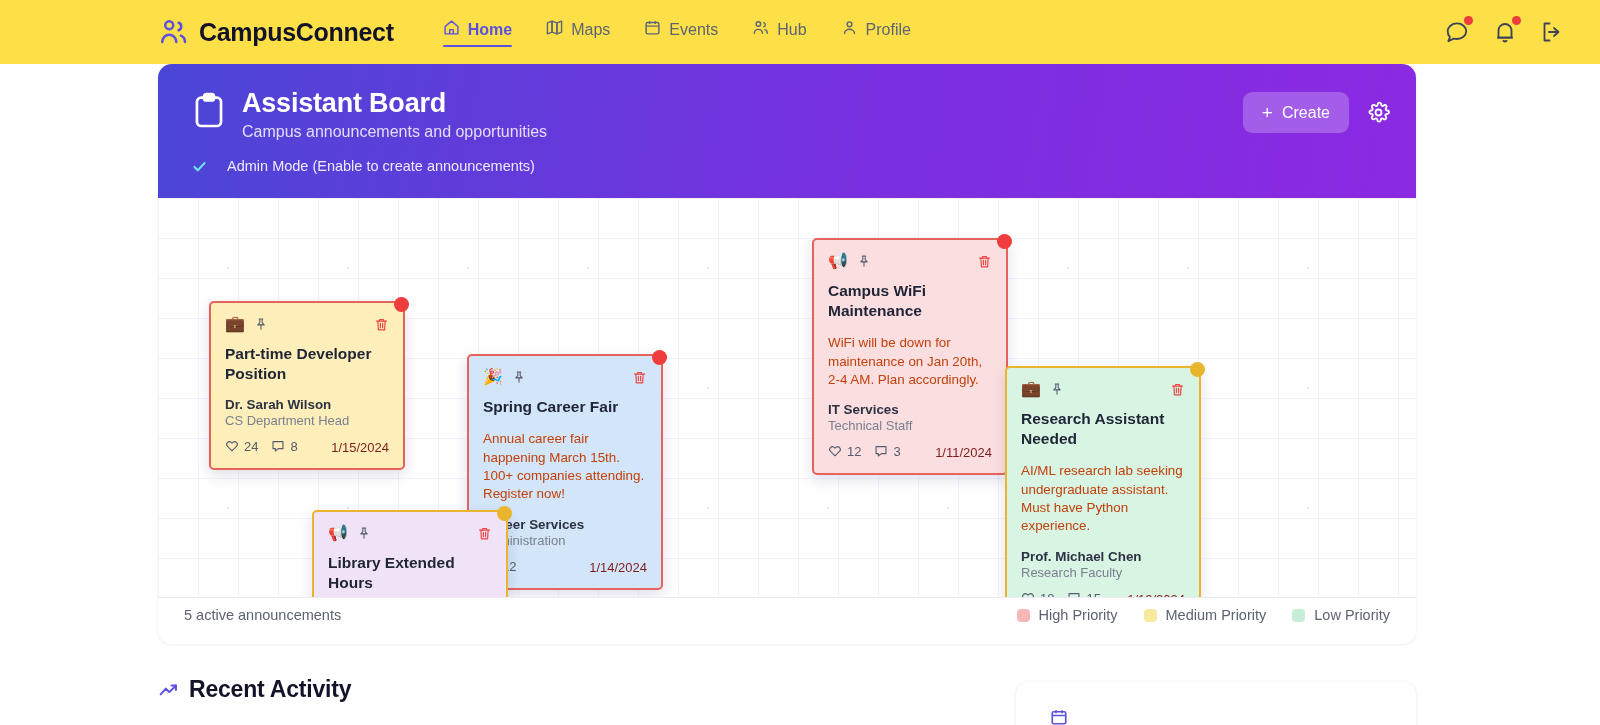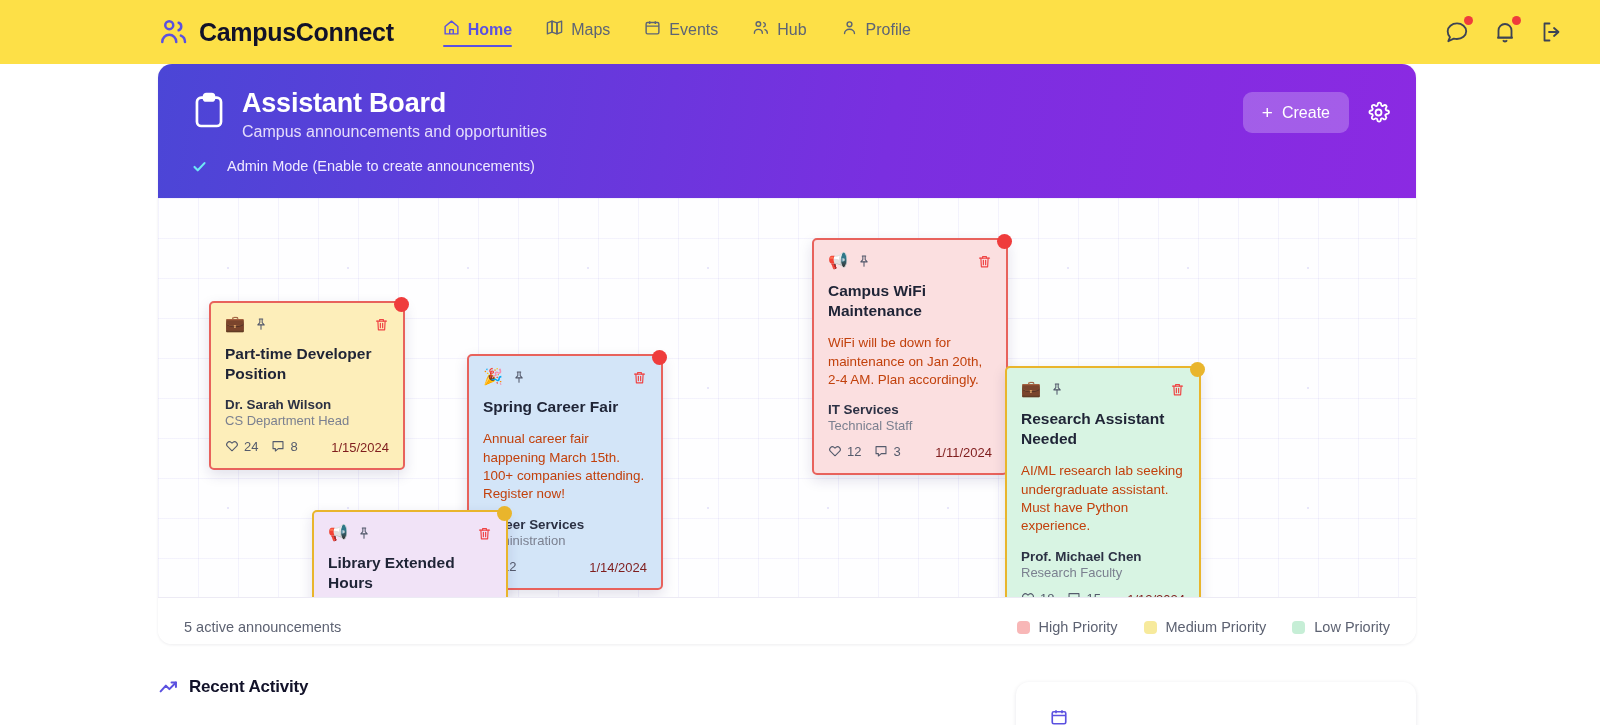--- a/index.html
+++ b/index.html
@@ -147,34 +147,34 @@
   .stat svg { width: 14px; height: 14px; }
   .note-date { margin-left: auto; font-size: 13px; color: #7f1d1d; }
   .corner-dot {
     position: absolute; top: -6px; right: -6px;
     width: 15px; height: 15px; border-radius: 50%;
   }
 
   
   .board-footer {
     height: 47px; background: #fff; border-top: 1px solid #eceaf4;
-    display: flex; align-items: flex-end; padding: 9px 26px;
+    display: flex; align-items: flex-start; padding: 9px 26px;
   }
   .active-count { font-size: 14.5px; color: #5d6272; }
   .legend { margin-left: auto; display: flex; align-items: center; gap: 26px; }
   .legend-item { display: flex; align-items: center; gap: 9px; font-size: 14.5px; color: #5d6272; }
   .legend-swatch { width: 13px; height: 13px; border-radius: 4px; }
 
   
   .recent {
     position: absolute; left: 158px; top: 676px;
     display: flex; align-items: center; gap: 10px;
   }
   .trend-icon { width: 21px; height: 21px; color: #5b51e0; }
-  .recent-title { font-size: 17px; font-weight: 700; color: #121229; letter-spacing: -0.2px; }
+  .recent-title { font-size: 23px; font-weight: 700; color: #121229; letter-spacing: -0.2px; }
   .side-card {
     position: absolute; left: 1016px; top: 682px; width: 400px; height: 60px;
     background: #fff; border-radius: 13px;
     box-shadow: 0 1px 4px rgba(20,20,50,.10);
   }
   .side-card-icon {
     position: absolute; left: 34px; top: 26px;
     width: 18px; height: 18px; color: #5b51e0;
   }
   .page-bg {

